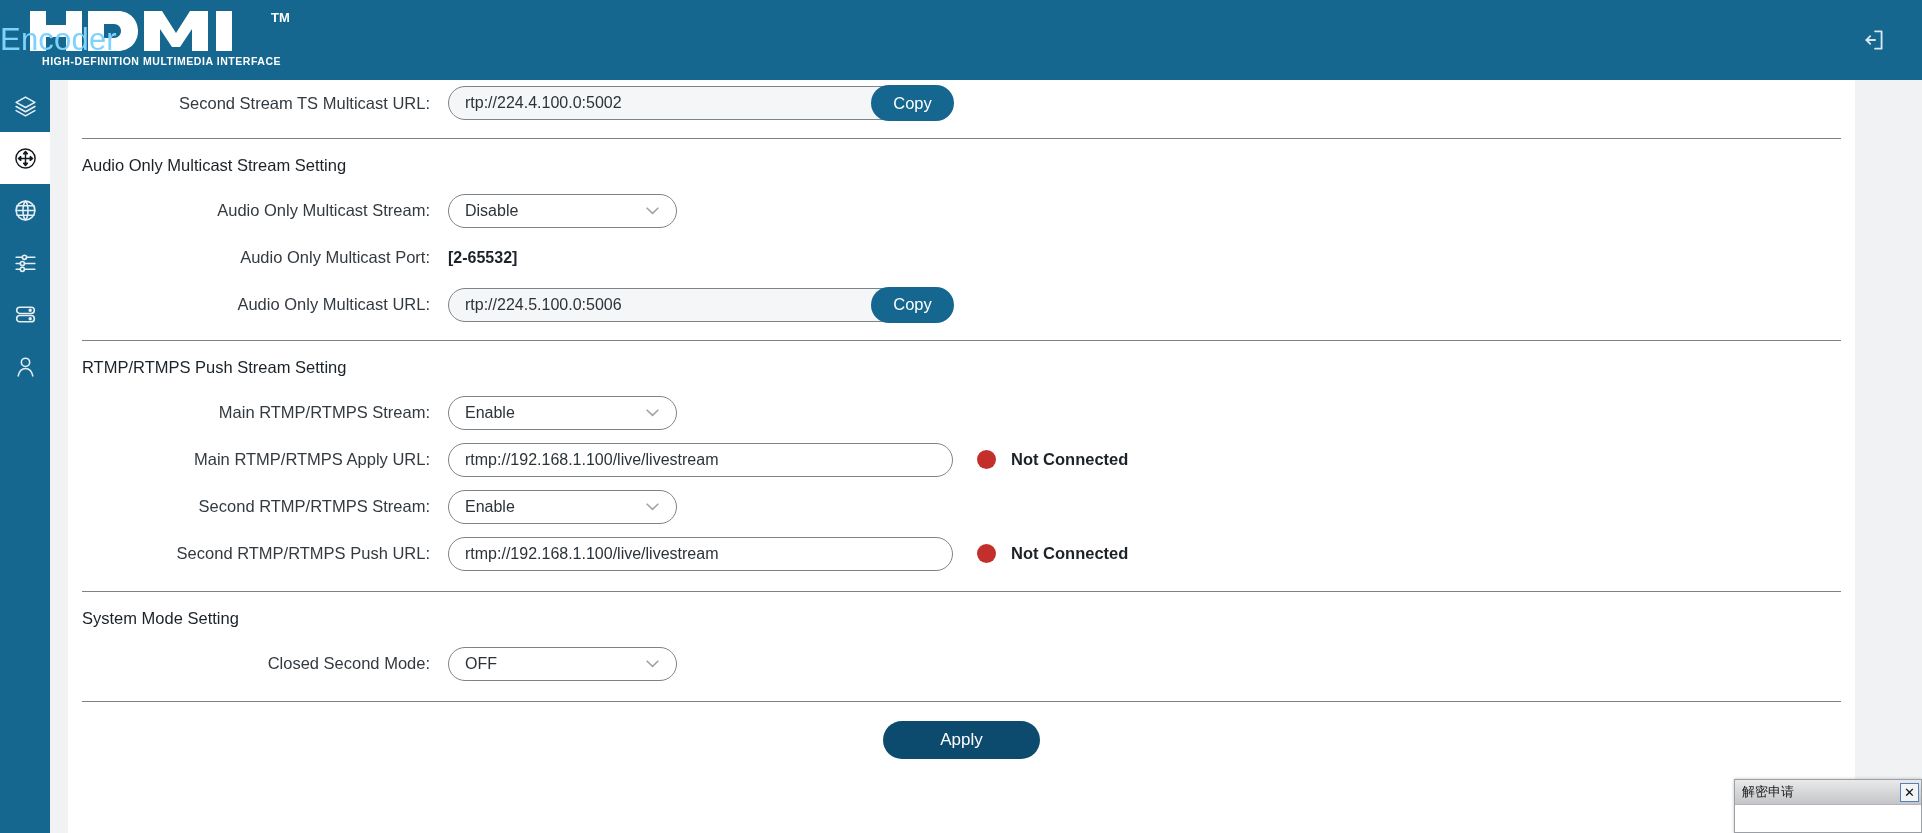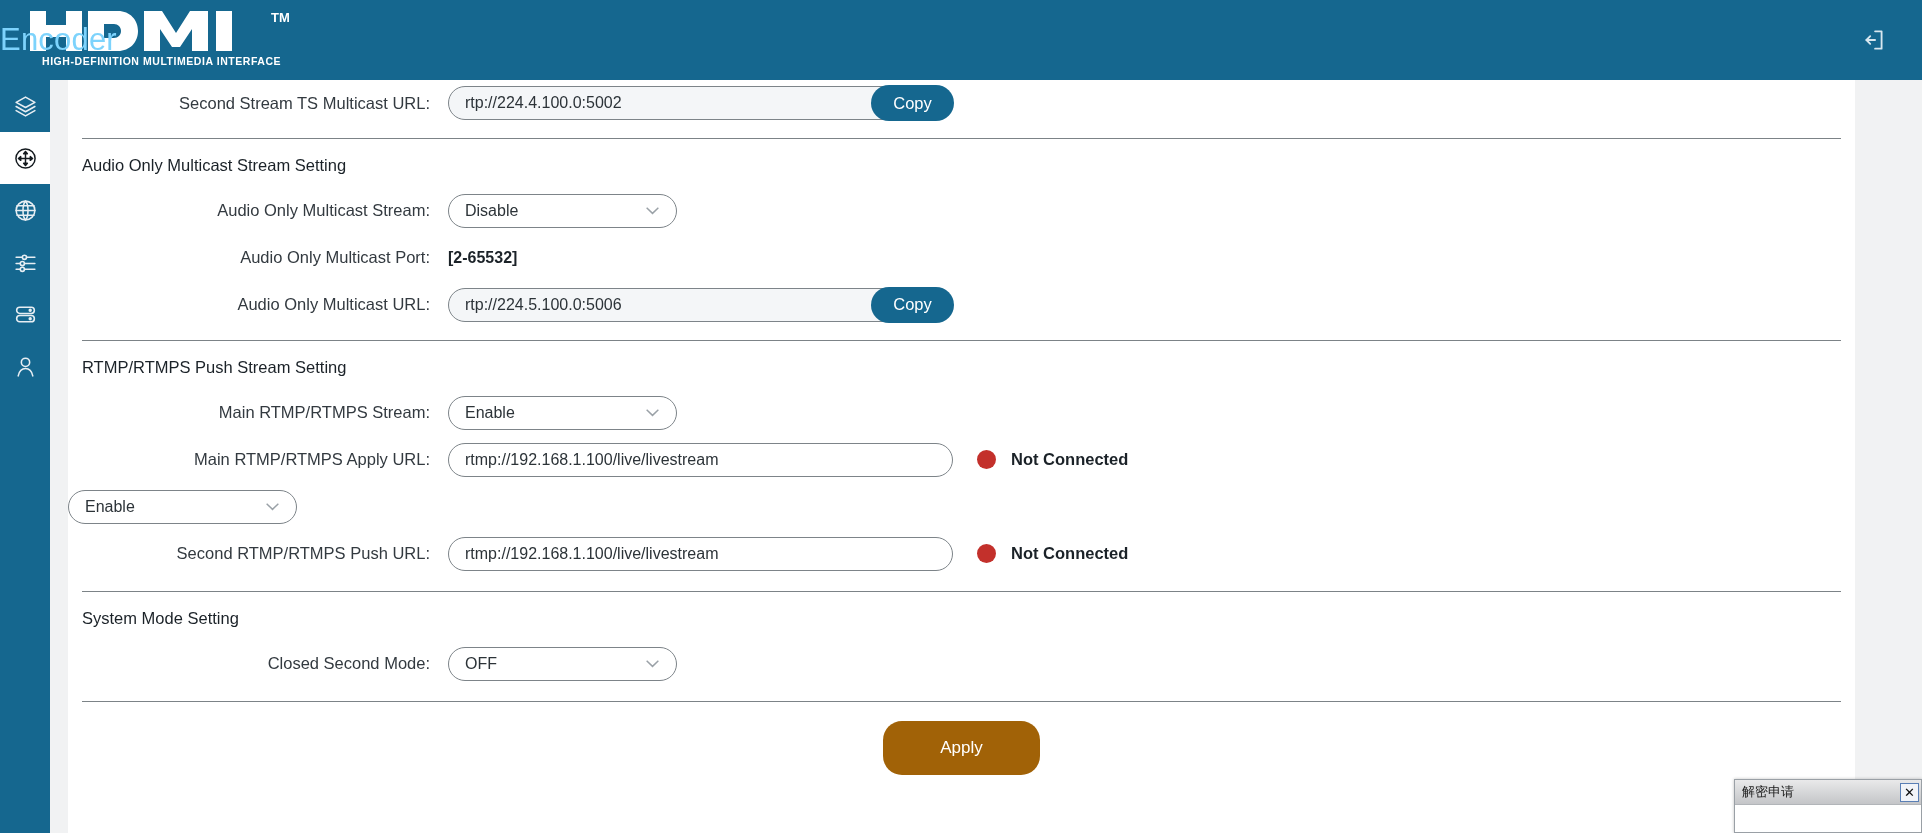--- a/index.html
+++ b/index.html
@@ -217,23 +217,23 @@
     margin: 0 14px 0 14px;
   }
 
   .apply-wrap {
     display: flex;
     justify-content: center;
     padding-top: 19px;
   }
   .apply-btn {
     width: 157px;
-    height: 54px;
+    height: 38px;
     border-radius: 19px;
-    background: #a16207;
+    background: #0c4a6e;
     color: #ffffff;
     font-size: 17px;
     border: none;
     cursor: pointer;
     font-family: "Liberation Sans", sans-serif;
   }
 
   
   .popup {
     position: absolute;
@@ -425,20 +425,21 @@
     <div class="row">
       <div class="label">Main RTMP/RTMPS Apply URL:</div>
       <div class="field url-wide">rtmp://192.168.1.100/live/livestream</div>
       <div class="status">
         <span class="status-dot"></span>
         <span class="status-text">Not Connected</span>
       </div>
     </div>
 
     <div class="row">
+      <div class="label">Second RTMP/RTMPS Stream:</div>
       <div class="field select">
         <span>Enable</span>
         <svg class="chev" viewBox="0 0 16 10" fill="none" stroke="#9aa1a7" stroke-width="1.6">
             <path d="M1.5 2 L8 8.2 L14.5 2"></path>
           </svg>
       </div>
     </div>
 
     <div class="row">
       <div class="label">Second RTMP/RTMPS Push URL:</div>

